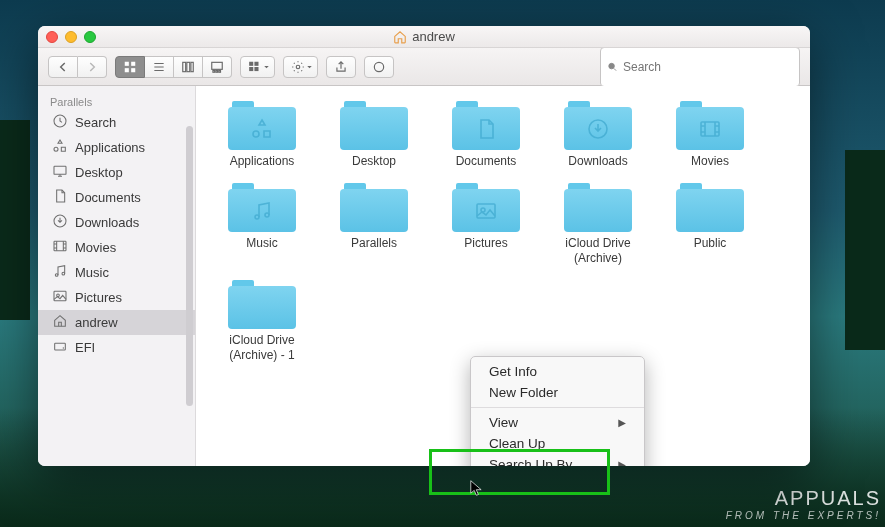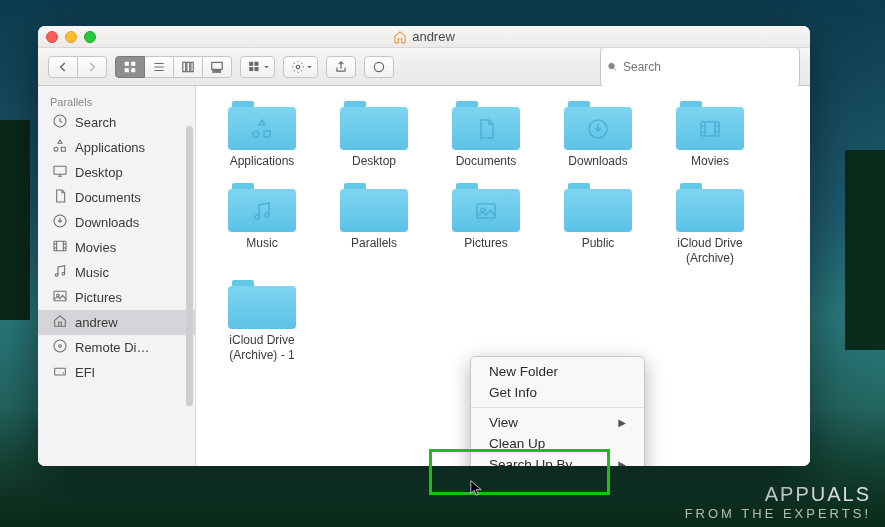--- a/index.html
+++ b/index.html
@@ -14,25 +14,25 @@
   
   .bg-mountain {
     position: absolute; bottom: 0; left: 0; right: 0; height: 120px;
     background: linear-gradient(180deg, transparent 0%, #0a2a1a 100%);
     z-index: 0;
   }
   .bg-tree { position:absolute; width:40px; height:200px; background:#0a2a1a; z-index:0; }
   .bg-tree.left { left:-10px; top:120px; }
   .bg-tree.right { right:-10px; top:150px; width:50px; }
   .watermark {
-    position:absolute; right:14px; bottom:6px; text-align:right;
+    position:absolute; right:4px; bottom:6px; text-align:right;
     color:#fff; z-index:1; letter-spacing:2px;
   }
   .watermark .line1 { font-size:20px; font-weight:300; opacity:0.85; }
-  .watermark .line2 { font-size:13px; opacity:0.7; letter-spacing:3px; }
+  .watermark .line2 { font-size:10px; opacity:0.7; letter-spacing:3px;font-style:italic; }
 
   .window {
     position: absolute;
     left: 38px; top: 26px;
     width: 772px; height: 440px;
     background: #fff;
     border-radius: 7px;
     box-shadow: 0 14px 50px rgba(0,0,0,0.5);
     overflow: hidden;
     display: flex; flex-direction: column;
@@ -312,27 +312,20 @@
         </div>
         <div class="sbitem selected">
           <span><svg viewBox="0 0 24 24">
               <path d="M4 11l8-7 8 7v9H4z" stroke="#707070" stroke-width="1.6" fill="none"></path>
               <path d="M10 20v-6h4v6" stroke="#707070" stroke-width="1.6" fill="none"></path>
             </svg></span>
           <span>andrew</span>
         </div>
         <div class="sbitem">
           <span><svg viewBox="0 0 24 24">
-              <circle cx="12" cy="12" r="9" stroke="#707070" stroke-width="1.6" fill="none"></circle>
-              <circle cx="12" cy="12" r="2" stroke="#707070" stroke-width="1.6" fill="none"></circle>
-            </svg></span>
-          <span>Remote Di…</span>
-        </div>
-        <div class="sbitem">
-          <span><svg viewBox="0 0 24 24">
               <rect x="4" y="8" width="16" height="10" rx="1" stroke="#707070" stroke-width="1.6" fill="none"></rect>
               <circle cx="17" cy="15" r="1" fill="#707070"></circle>
             </svg></span>
           <span>EFI</span>
         </div>
       </div>
     <div class="content" id="content">
         <div class="item">
           <div class="folder-icon">
             <div class="tab"></div>
@@ -442,53 +435,53 @@
         </div>
         <div class="item">
           <div class="folder-icon">
             <div class="tab"></div>
             <div class="body">
               <span class="glyph">
                 <svg viewBox="0 0 24 24"></svg>
               </span>
             </div>
           </div>
+          <div class="item-label">iCloud Drive (Archive)</div>
+        </div>
+        <div class="item">
+          <div class="folder-icon">
+            <div class="tab"></div>
+            <div class="body">
+              <span class="glyph">
+                <svg viewBox="0 0 24 24"></svg>
+              </span>
+            </div>
+          </div>
           <div class="item-label">Public</div>
-        </div>
-        <div class="item">
-          <div class="folder-icon">
-            <div class="tab"></div>
-            <div class="body">
-              <span class="glyph">
-                <svg viewBox="0 0 24 24"></svg>
-              </span>
-            </div>
-          </div>
-          <div class="item-label">iCloud Drive (Archive)</div>
         </div>
         <div class="item">
           <div class="folder-icon">
             <div class="tab"></div>
             <div class="body">
               <span class="glyph">
                 <svg viewBox="0 0 24 24"></svg>
               </span>
             </div>
           </div>
           <div class="item-label">iCloud Drive (Archive) - 1</div>
         </div>
       </div>
   </div>
 
   <div class="context-menu" id="context-menu">
       <div class="cm-item">
+        <span>Get Info</span>
+      </div>
+      <div class="cm-item">
         <span>New Folder</span>
-      </div>
-      <div class="cm-item">
-        <span>Get Info</span>
       </div>
       <div class="cm-sep"></div>
       <div class="cm-item">
         <span>View</span>
         <span class="arrow">▶</span>
       </div>
       <div class="cm-item">
         <span>Clean Up</span>
       </div>
       <div class="cm-item">

